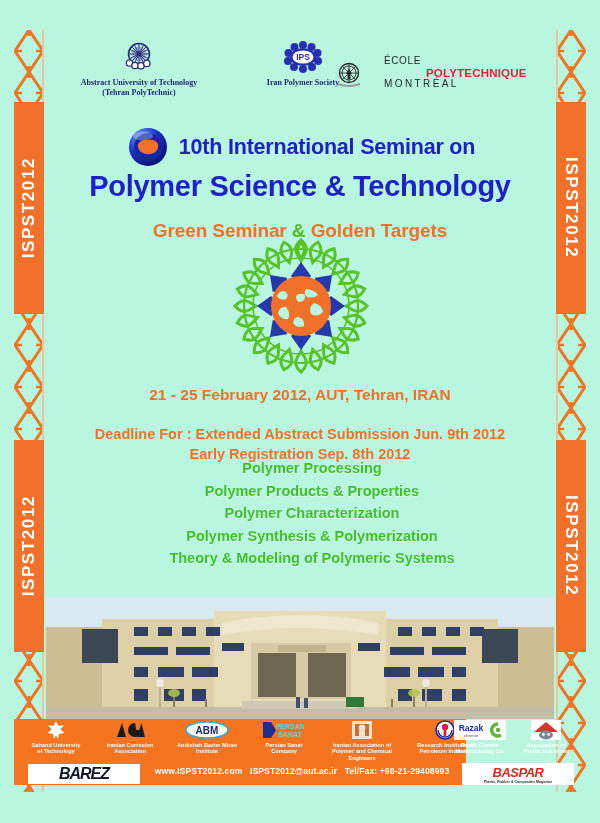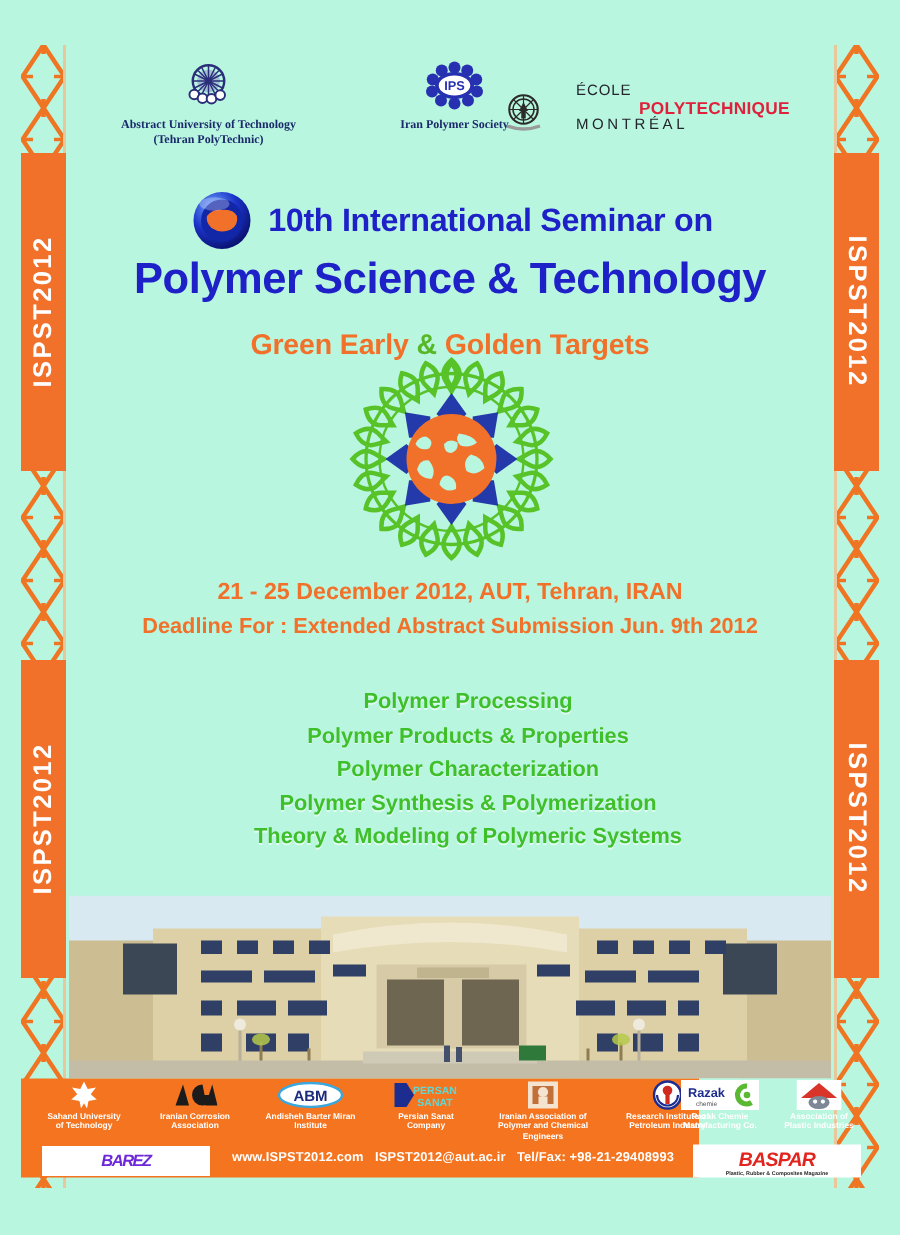--- a/index.html
+++ b/index.html
@@ -57,21 +57,21 @@
   .slogan .o{color:#f1712a;}
   .slogan .g{color:#57b827;}
 
   
   .emblem{position:absolute;top:233px;left:228px;width:146px;height:146px;}
 
   
   .dates{position:absolute;top:386px;left:0;width:600px;text-align:center;color:#f1712a;}
   .dates div{font-weight:bold;}
   .d1{font-size:15.5px;}
-  .d2{font-size:14.5px;margin-top:6px;}
+  .d2{font-size:14.5px;margin-top:22px;}
   .d3{font-size:14.5px;margin-top:4px;}
 
   
   .topics{position:absolute;top:460px;left:12px;width:600px;text-align:center;}
   .topics div{
     font-size:14.5px;font-weight:bold;color:#3fbf2a;margin-bottom:6.5px;
     text-shadow:0 1px 0 rgba(255,255,255,.55);
   }
 
   
@@ -87,21 +87,21 @@
   }
   .contact{
     position:absolute;left:0;top:44px;width:572px;height:22px;
   }
   .contact-text{
     position:absolute;left:128px;top:3px;width:320px;text-align:center;
     color:#ffffff;font-size:8.6px;font-weight:bold;letter-spacing:.1px;
   }
   .barez{position:absolute;left:14px;top:1px;width:112px;height:20px;background:#ffffff;
      display:flex;align-items:center;justify-content:center;}
-  .barez-t{color:#6d28d9;font-weight:bold;font-size:11px;font-style:italic;letter-spacing:-1px;text-align:center;}
+  .barez-t{color:#0f172a;font-weight:bold;font-size:16px;font-style:italic;letter-spacing:-1px;text-align:center;}
   .baspar{position:absolute;left:448px;top:0px;width:112px;height:22px;background:#ffffff;
      display:flex;align-items:center;justify-content:center;flex-direction:column;}
   .baspar-t{color:#e2241f;font-weight:bold;font-size:13px;font-style:italic;letter-spacing:-.5px;}
   .baspar-s{color:#2b2b2b;font-size:3.6px;font-weight:bold;}
 </style>
 </head>
 <body>
 
 <div id="poster">
 
@@ -223,21 +223,21 @@
         </defs>
         <circle cx="23" cy="21" r="19" fill="url(#gsph)"></circle>
         <circle cx="23" cy="21" r="14" fill="#1226a8"></circle>
         <path d="M13 18 Q17 13 23 14 Q30 13 33 18 Q34 24 29 27 Q22 30 16 26 Q12 22 13 18 Z" fill="#f1712a"></path>
         <ellipse cx="18" cy="10" rx="10" ry="4.5" fill="#ffffff" opacity=".28"></ellipse>
       </svg>
       <div class="title-sub">10th International Seminar on</div>
     </div>
     <div class="title-main">Polymer Science &amp; Technology</div>
     <div class="slogan">
-      <span class="o">Green Early </span><span class="g">&amp;</span><span class="o"> Golden Targets</span>
+      <span class="o">Green Seminar </span><span class="g">&amp;</span><span class="o"> Golden Targets</span>
     </div>
   </div>
 
   <div class="emblem">
     <svg width="146" height="146" viewBox="0 0 146 146">
       <circle cx="73" cy="73" r="57" fill="none" stroke="#57c328" stroke-width="2.2"></circle>
       <circle cx="73" cy="73" r="48" fill="none" stroke="#57c328" stroke-width="1.6"></circle>
       <g fill="none" stroke="#57c328" stroke-width="3.2" stroke-linecap="round">
         <g id="petals">
           <path d="M73 9 q-7 8 0 16 q7 -8 0 -16 Z"></path>
@@ -351,22 +351,23 @@
         <path d="M78 56 q9 1 12 6 q-5 4 -11 2 q-4 -4 -1 -8 Z"></path>
         <path d="M86 70 q8 2 9 9 q-6 6 -12 2 q-3 -7 3 -11 Z"></path>
         <path d="M58 74 q5 6 2 12 q-7 1 -10 -6 q2 -7 8 -6 Z"></path>
         <path d="M70 84 q7 2 6 9 q-7 3 -11 -3 q1 -6 5 -6 Z"></path>
         <path d="M68 63 q4 -4 9 -1 q1 5 -4 7 q-5 0 -5 -6 Z"></path>
       </g>
     </svg>
   </div>
 
   <div class="dates">
-    <div class="d1">21 - 25 December 2012, AUT, Tehran, IRAN</div>
+    <div class="d1">21 - 25 February 2012, AUT, Tehran, IRAN</div>
     <div class="d2">Deadline For : Extended Abstract Submission  Jun. 9th 2012</div>
+    <div class="d3">Early Registration  Sep. 8th 2012</div>
   </div>
 
   <div class="topics">
     <div>Polymer Processing</div>
     <div>Polymer Products &amp; Properties</div>
     <div>Polymer Characterization</div>
     <div>Polymer Synthesis &amp; Polymerization</div>
     <div>Theory &amp; Modeling of Polymeric Systems</div>
   </div>
 

